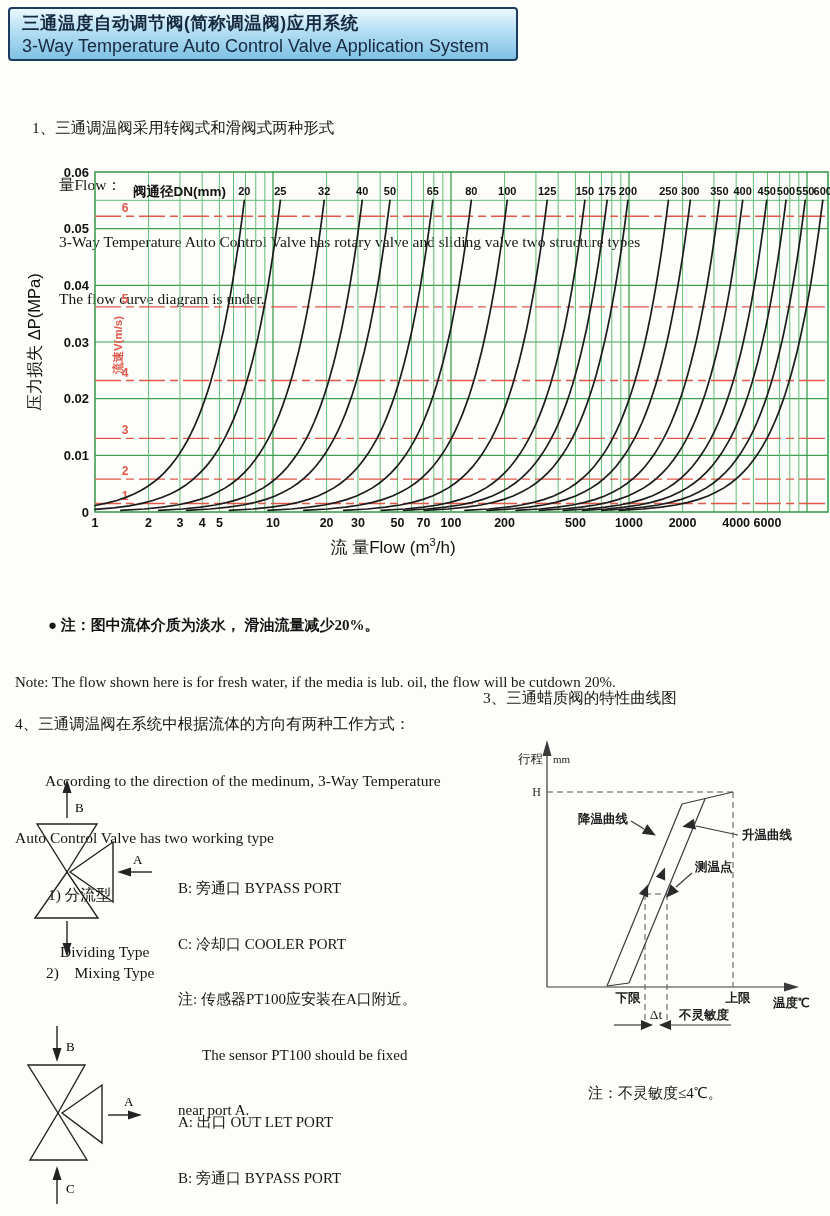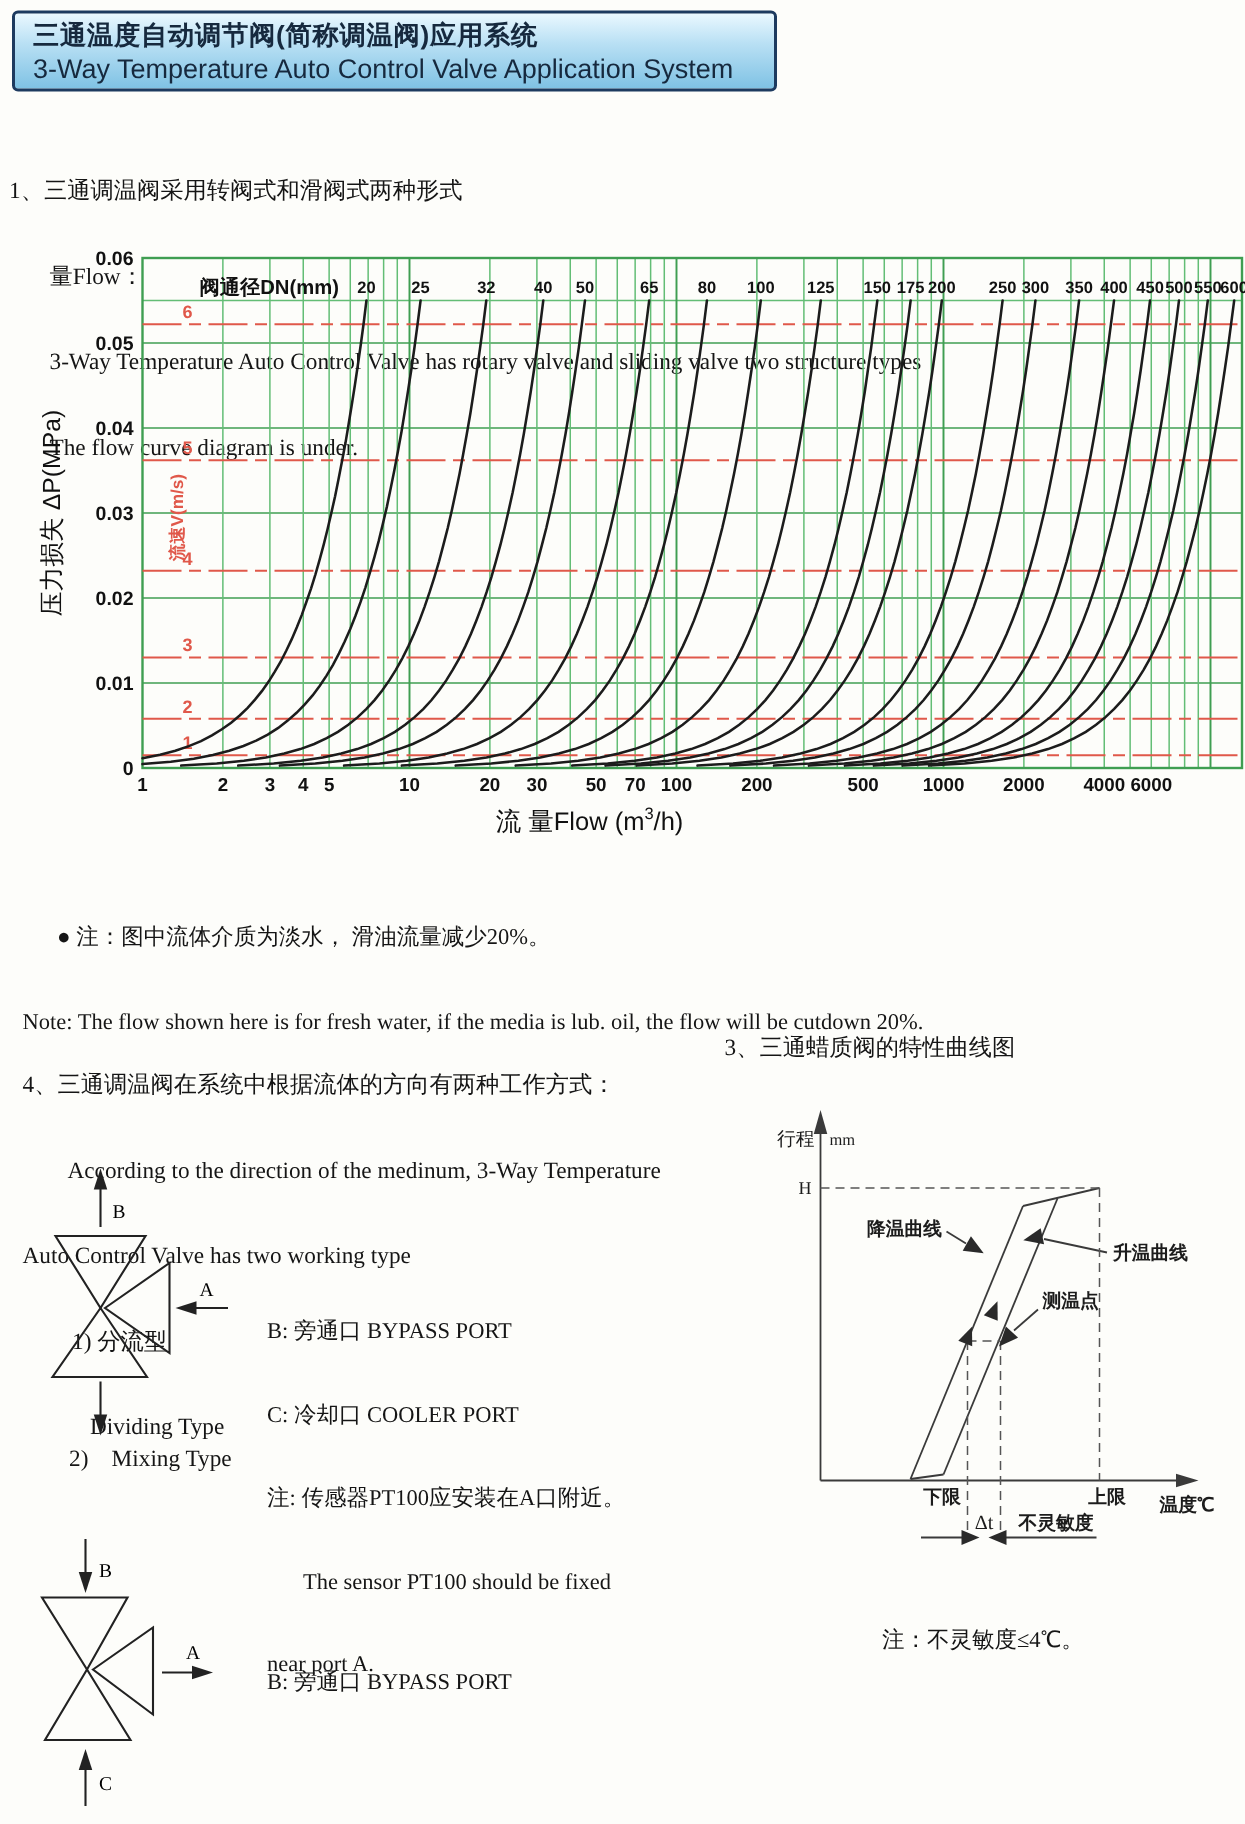--- a/index.html
+++ b/index.html
@@ -7,23 +7,23 @@
        font-family:"Liberation Serif", serif;color:#151515;overflow:hidden;}
   .abs{position:absolute;}
   
   #banner{left:8px;top:7px;width:510px;height:54px;border:2.5px solid #1d3a5f;border-radius:4px;
           background:linear-gradient(180deg,#eaf8ff 0%,#b9e0f4 40%,#7fc2e4 100%);
           font-family:"Liberation Sans", sans-serif;color:#16293e;padding:2px 12px;box-sizing:border-box;}
   #banner .zh{font-size:17.5px;font-weight:bold;line-height:24px;letter-spacing:.5px;}
   #banner .en{font-size:18px;font-weight:normal;line-height:23px;}
   .para{font-size:15.5px;line-height:19px;white-space:pre;}
   .ind{margin-left:27px;}
-  #sec1{left:6px;top:80px;}
+  #sec1{left:32px;top:80px;}
   #chart-note{left:15px;top:578px;}
-  #chart-note .zh{margin-left:23px;font-size:15px;}
+  #chart-note .zh{margin-left:33px;font-size:15px;font-weight:bold;}
   #chart-note .en{font-size:15px;}
   #sec2text{left:15px;top:676px;width:470px;}
   #sec2text .i2{margin-left:30px;}
   #sec2text .i3{margin-left:33px;}
   #sec2text .i4{margin-left:45px;}
   #sec3title{left:483px;top:676px;font-size:15.5px;margin-top:12px;}
   .portlist{font-size:15px;line-height:18.5px;white-space:pre;}
   #div-labels{left:178px;top:842px;width:300px;}
   #mix-labels{left:178px;top:1076px;width:330px;}
   .tindent{text-indent:24px;}
@@ -226,20 +226,21 @@
     <polygon points="122,97 108,92.5 108,101.5" fill="#222" stroke="none"></polygon>
     <line x1="37" y1="186" x2="37" y2="156"></line>
     <polygon points="37,148 32.5,162 41.5,162" fill="#222" stroke="none"></polygon>
   </g>
   <text x="46" y="33" font-size="13" class="sertext">B</text>
   <text x="104" y="88" font-size="13" class="sertext">A</text>
   <text x="46" y="175" font-size="13" class="sertext">C</text>
 </svg>
 
 <div class="abs portlist" id="mix-labels">
+  <div>A: 出口 OUT LET PORT</div>
   <div>B: 旁通口 BYPASS PORT</div>
   
   
   
   
   
 </div>
 
 <svg class="abs" style="left:495px;top:735px;" width="340" height="335" viewBox="0 0 340 335">
   <g stroke="#3a3a3a" stroke-width="1.2" fill="none">

